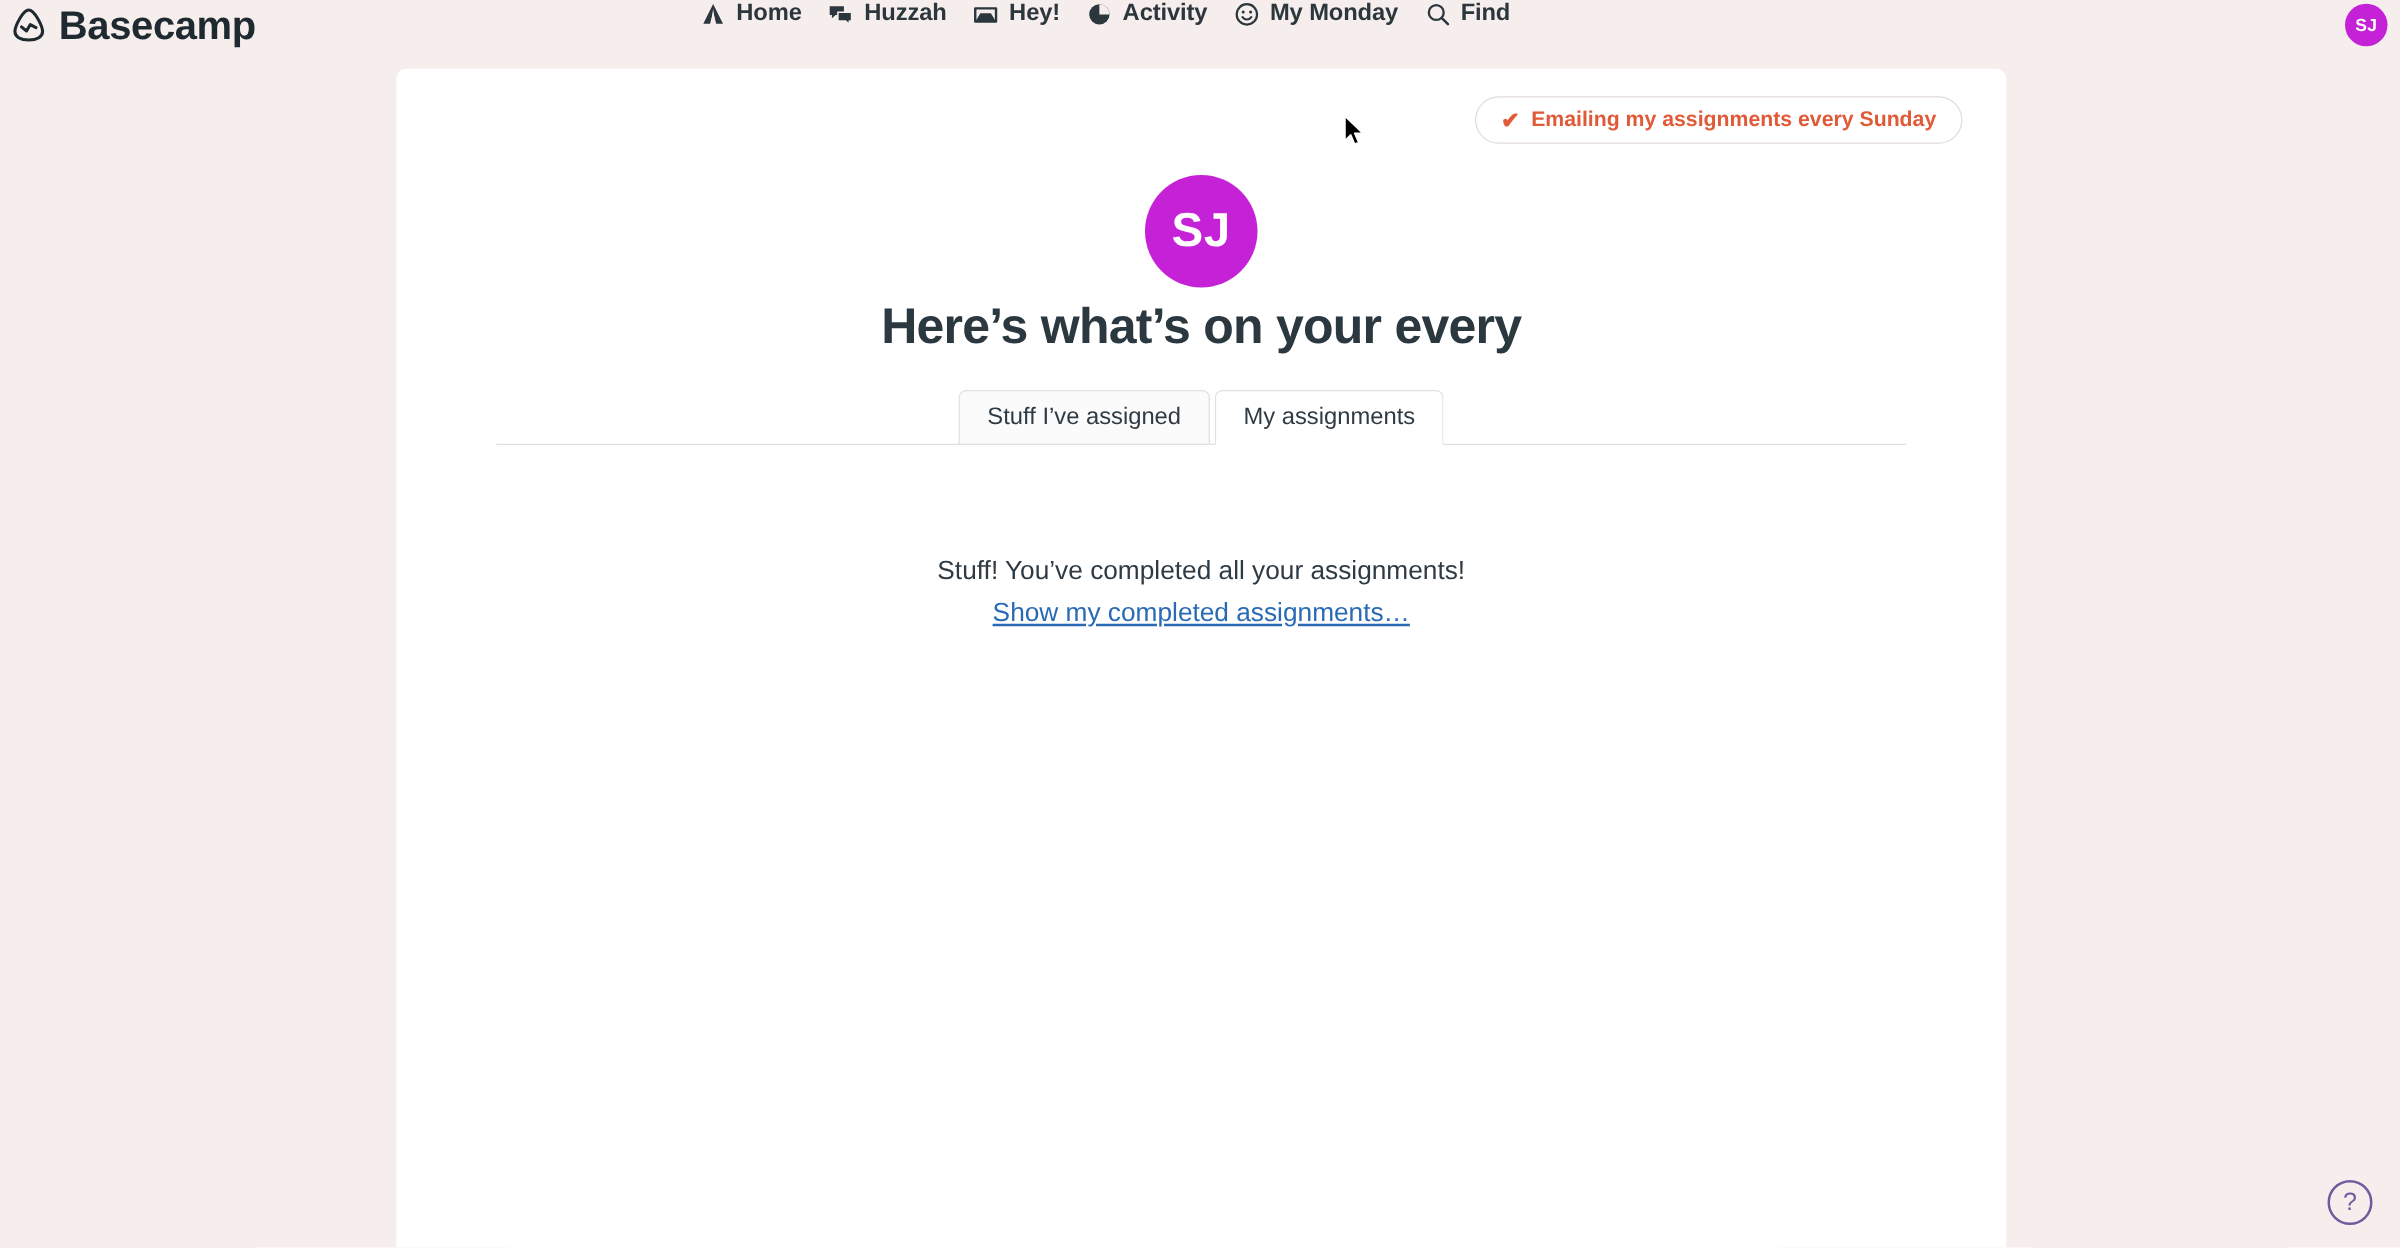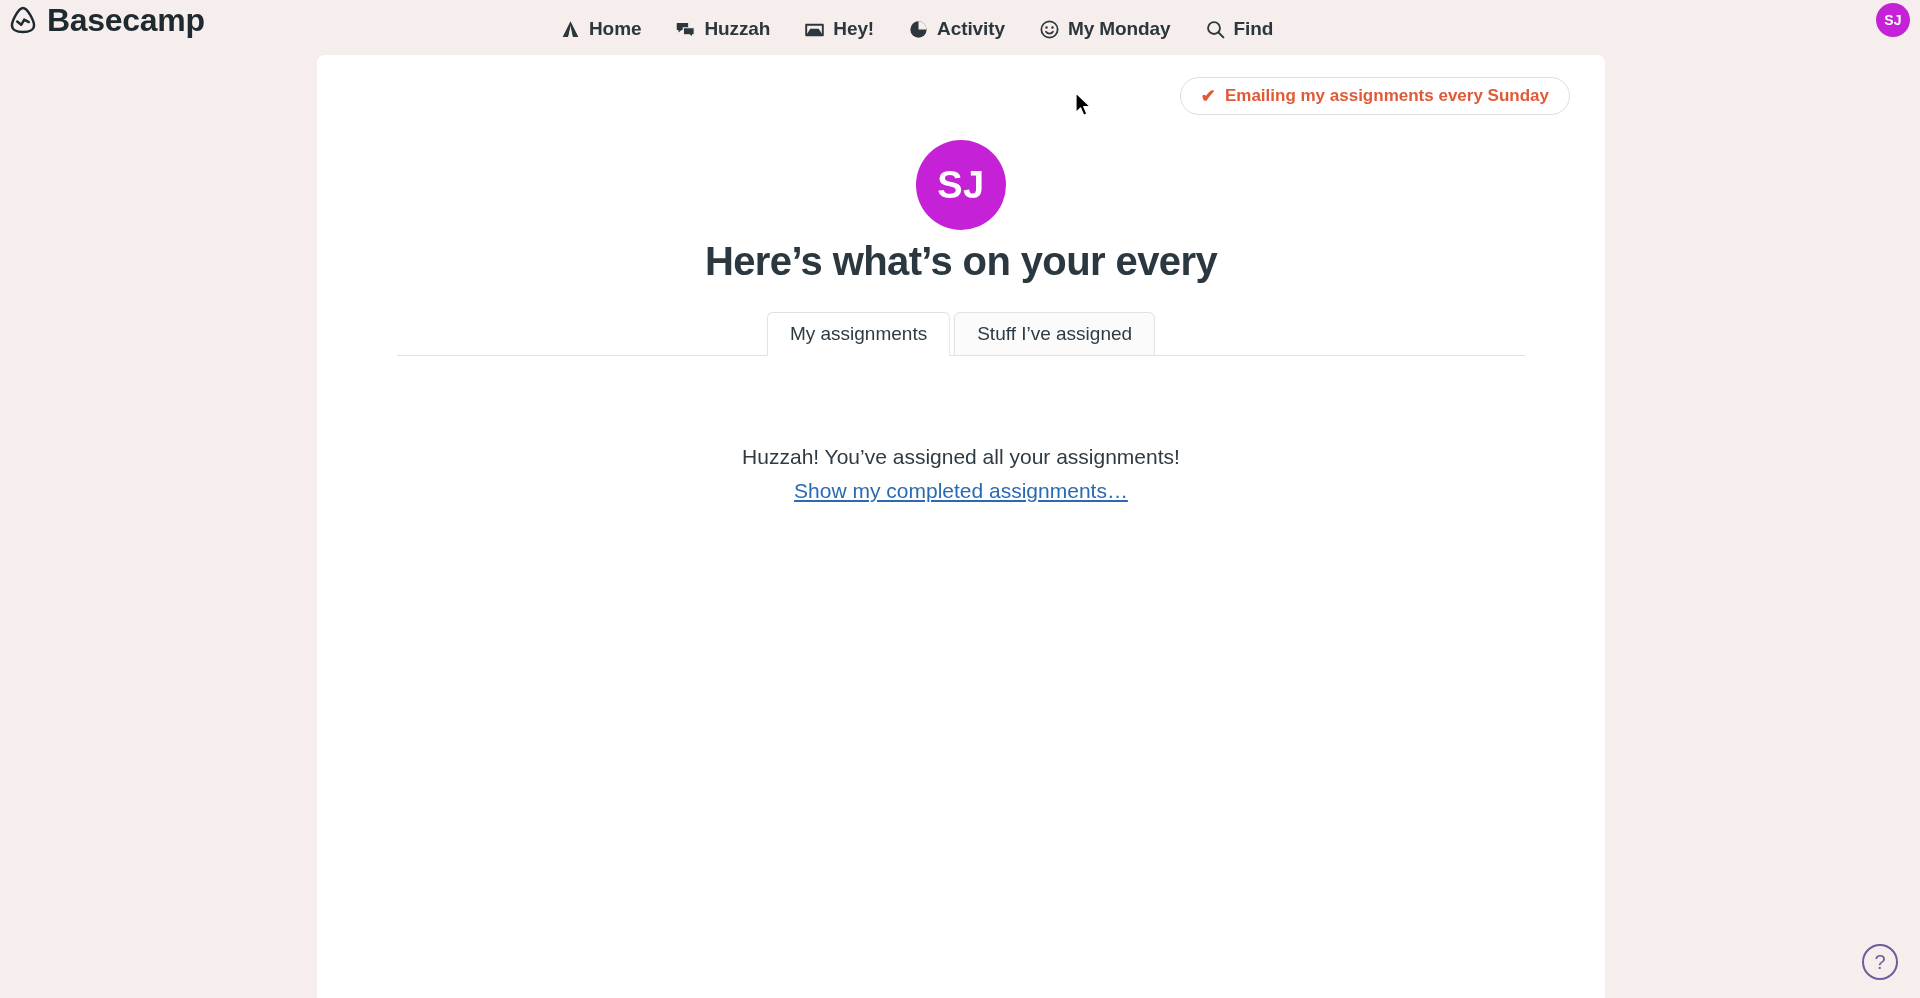--- a/index.html
+++ b/index.html
@@ -44,22 +44,22 @@
     color: #1f2a30;
     letter-spacing: -0.3px;
   }
 
   .nav {
     position: absolute;
     left: 560px;
     top: 0;
     height: 40px;
     display: flex;
-    align-items: flex-end;
-    gap: 34px;
+    align-items: flex-start;
+    gap: 21px;
   }
   .nav-item {
     display: flex;
     align-items: center;
     gap: 8px;
     text-decoration: none;
     color: #2b363d;
     font-size: 19px;
     font-weight: bold;
     letter-spacing: -0.1px;
@@ -352,30 +352,30 @@
 
   <div class="avatar-big">
     <span>SJ</span>
   </div>
 
   <h1 class="page-title">Here’s what’s on your every</h1>
 
   <div class="tabs-wrap">
     <div class="tabs-rule"></div>
     <div class="tabs">
+      <div class="tab">
+        <span>Stuff I’ve assigned</span>
+      </div>
       <div class="tab active">
         <span>My assignments</span>
       </div>
-      <div class="tab">
-        <span>Stuff I’ve assigned</span>
-      </div>
     </div>
   </div>
 
-  <div class="empty-msg">Huzzah! You’ve assigned all your assignments!</div>
+  <div class="empty-msg">Stuff! You’ve completed all your assignments!</div>
 
   <div class="empty-link-row">
     <a class="empty-link" href="#">Show my completed assignments…</a>
   </div>
 
 </div>
 
 <div class="help-btn">
   <span>?</span>
 </div>

